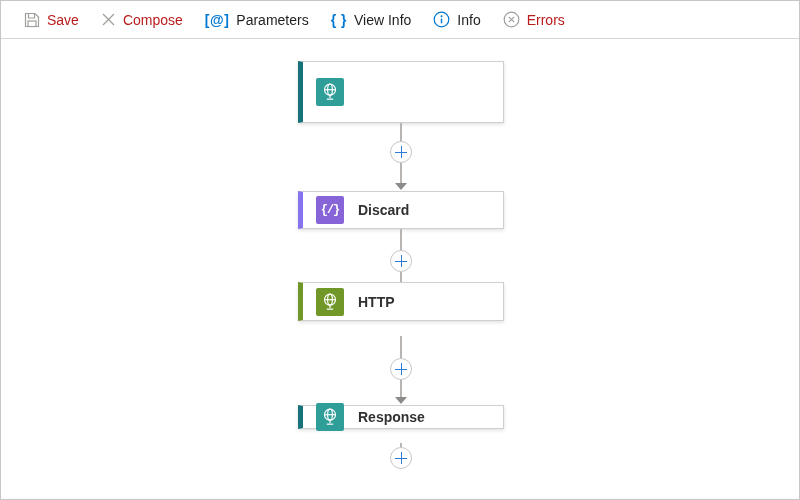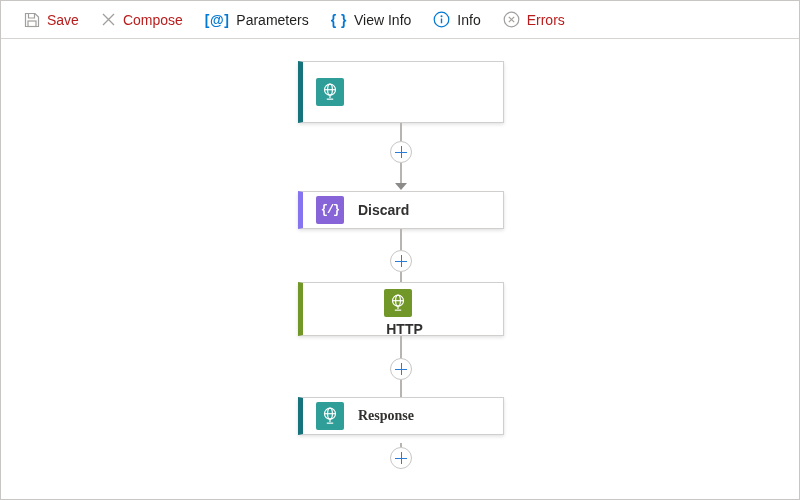--- a/index.html
+++ b/index.html
@@ -199,39 +199,39 @@
       <span class="glyph">{/}</span>
     </div>
     <div class="node-title">Discard</div>
   </div>
 
   <div class="edge-line" style="top:189px;height:21px;"></div>
   <div class="plus-circle" style="top:210px;"></div>
   <div class="edge-line" style="top:232px;height:17px;"></div>
   <div class="arrow-head" style="top:249px;"></div>
 
-  <div class="node" style="top: 242px; height: 54px; border-left-color: rgb(112, 151, 39); flex-direction: column;">
+  <div class="node" style="top: 242px; height: 39px; border-left-color: rgb(112, 151, 39);">
     <div class="node-icon" style="background-color: rgb(112, 151, 39);">
       <svg width="22" height="22" viewBox="0 0 24 24" fill="none" stroke="#ffffff" stroke-width="1.3">
         <circle cx="12" cy="9.5" r="6"></circle>
         <ellipse cx="12" cy="9.5" rx="2.6" ry="6"></ellipse>
         <path d="M6 9.5 H18"></path>
         <path d="M12 15.5 V18.5"></path>
         <path d="M8.5 19.8 H15.5"></path>
       </svg>
     </div>
     <div class="node-title">HTTP</div>
   </div>
 
   <div class="edge-line" style="top:296px;height:22px;"></div>
   <div class="plus-circle" style="top:318px;"></div>
   <div class="edge-line" style="top:340px;height:17px;"></div>
   <div class="arrow-head" style="top:357px;"></div>
 
-  <div class="node" style="top: 357px; height: 38px; border-left-color: rgb(22, 115, 123); font-family: Liberation Serif, serif;">
+  <div class="node" style="top: 365px; height: 24px; border-left-color: rgb(22, 115, 123);">
     <div class="node-icon" style="background-color: rgb(47, 158, 153);">
       <svg width="22" height="22" viewBox="0 0 24 24" fill="none" stroke="#ffffff" stroke-width="1.3">
         <circle cx="12" cy="9.5" r="6"></circle>
         <ellipse cx="12" cy="9.5" rx="2.6" ry="6"></ellipse>
         <path d="M6 9.5 H18"></path>
         <path d="M12 15.5 V18.5"></path>
         <path d="M8.5 19.8 H15.5"></path>
       </svg>
     </div>
     <div class="node-title">Response</div>

